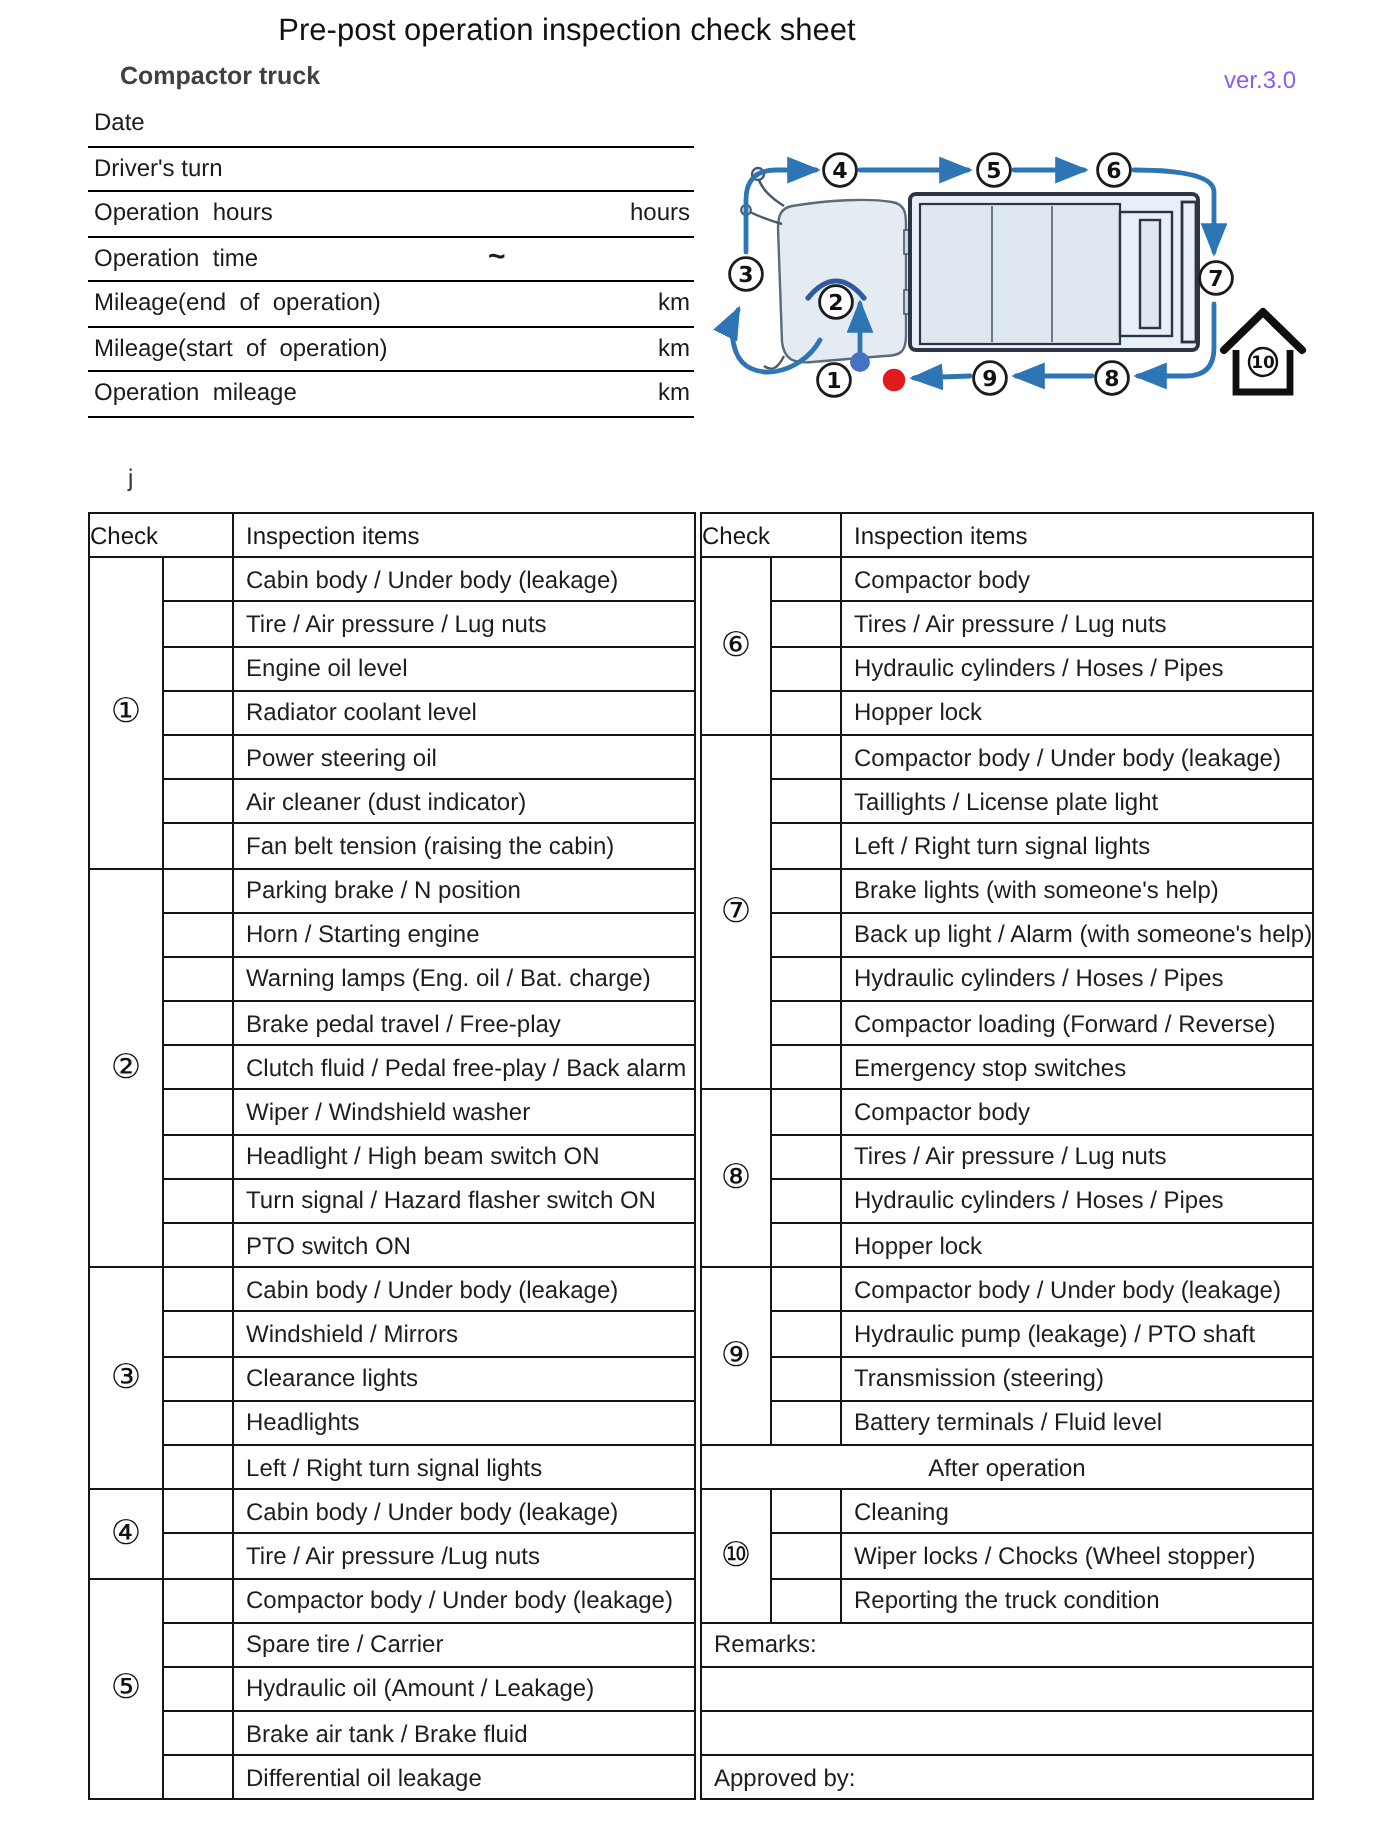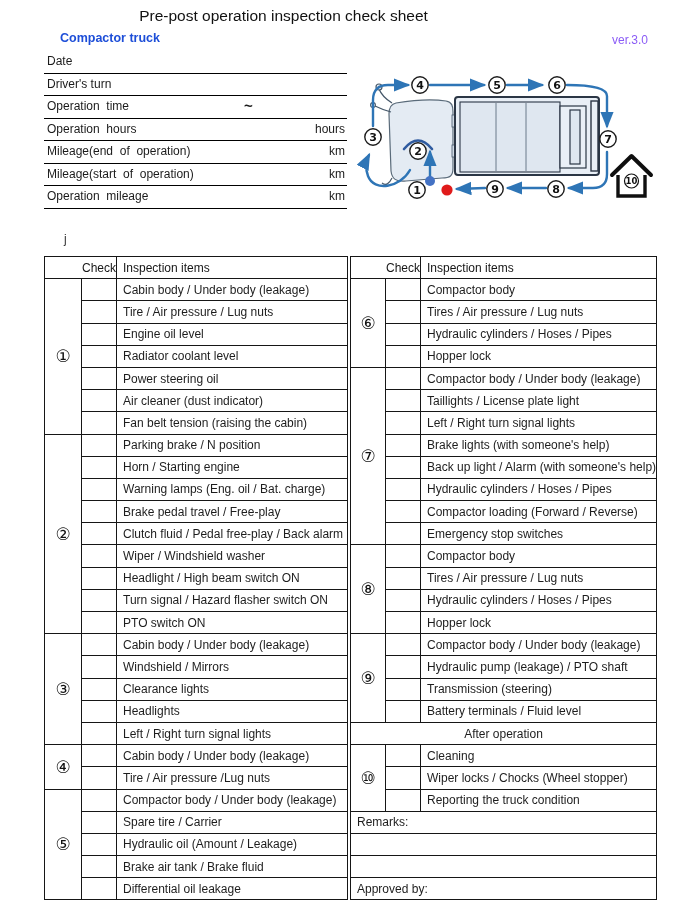--- a/index.html
+++ b/index.html
@@ -1,21 +1,21 @@
 <!DOCTYPE html>
 <html><head>
 <meta charset="utf-8">
 <style>
   html,body{margin:0;padding:0;background:#fff;}
   .page{
     position:relative;width:693px;height:920px;background:#ffffff;
     font-family:"Liberation Sans","DejaVu Sans",sans-serif;color:#1d1d1d;overflow:hidden;
   }
   .title{position:absolute;top:7px;left:0;width:567px;text-align:center;font-size:15.5px;color:#111;}
-  .truck-type{position:absolute;top:31px;left:60px;font-size:12.5px;font-weight:bold;color:#1d4ed8;}
+  .truck-type{position:absolute;top:31px;left:60px;font-size:12.5px;font-weight:bold;color:#404040;}
   .version{position:absolute;top:33px;left:612px;font-size:12px;color:#8b5cf6;}
   .stray{position:absolute;top:232px;left:64px;font-size:12px;color:#333;}
 
   
   .form-fields{position:absolute;left:44px;top:51px;width:303px;}
   .form-row{position:relative;height:21.5px;border-bottom:1.3px solid #000;}
   .f-label{position:absolute;left:3px;top:3px;font-size:12px;white-space:pre;color:#1b1b1b;}
   .f-value{position:absolute;left:120px;right:60px;top:0;height:100%;}
   .f-mid{position:absolute;left:200px;top:1px;font-size:15px;font-weight:bold;color:#1b1b1b;}
   .f-unit{position:absolute;right:2px;top:3px;font-size:12px;color:#1b1b1b;}
@@ -29,21 +29,21 @@
              text-anchor:middle;fill:#111;}
   .arrowline{fill:none;stroke-width:2.4;stroke-linecap:round;}
 
   
   .check-table{position:absolute;top:256px;border-collapse:collapse;table-layout:fixed;background:#fff;}
   .check-table.left{left:44px;width:304px;}
   .check-table.right{left:350px;width:307px;}
   .check-table td,.check-table th{border:1px solid #161616;height:21.2px;padding:0;
     overflow:hidden;white-space:nowrap;}
   .check-table th{font-size:12px;font-weight:400;color:#161616;}
-  .check-h{text-align:right;}
+  .check-h{text-align:left;}
   .items-h{text-align:left;padding-left:6px !important;}
   .num-cell{font-family:"DejaVu Sans",sans-serif;font-size:17px;text-align:center;
     vertical-align:middle;color:#111;}
   .item-cell{font-size:12px;padding-left:6px !important;color:#1d1d1d;}
   .span-cell{font-size:12px;padding-left:6px !important;color:#1d1d1d;margin-top:40px;}
   .span-cell.center{text-align:center;padding-left:0 !important;}
 </style>
 </head>
 <body>
 
@@ -60,30 +60,30 @@
         <span class="f-mid"></span>
         <span class="f-unit"></span>
       </div>
       <div class="form-row">
         <span class="f-label">Driver's turn</span>
         <span class="f-value"></span>
         <span class="f-mid"></span>
         <span class="f-unit"></span>
       </div>
       <div class="form-row">
+        <span class="f-label">Operation  hours</span>
+        <span class="f-value"></span>
+        <span class="f-mid"></span>
+        <span class="f-unit">hours</span>
+      </div>
+      <div class="form-row">
         <span class="f-label">Operation  time</span>
         <span class="f-value"></span>
         <span class="f-mid">~</span>
         <span class="f-unit"></span>
-      </div>
-      <div class="form-row">
-        <span class="f-label">Operation  hours</span>
-        <span class="f-value"></span>
-        <span class="f-mid"></span>
-        <span class="f-unit">hours</span>
       </div>
       <div class="form-row">
         <span class="f-label">Mileage(end  of  operation)</span>
         <span class="f-value"></span>
         <span class="f-mid"></span>
         <span class="f-unit">km</span>
       </div>
       <div class="form-row">
         <span class="f-label">Mileage(start  of  operation)</span>
         <span class="f-value"></span>

